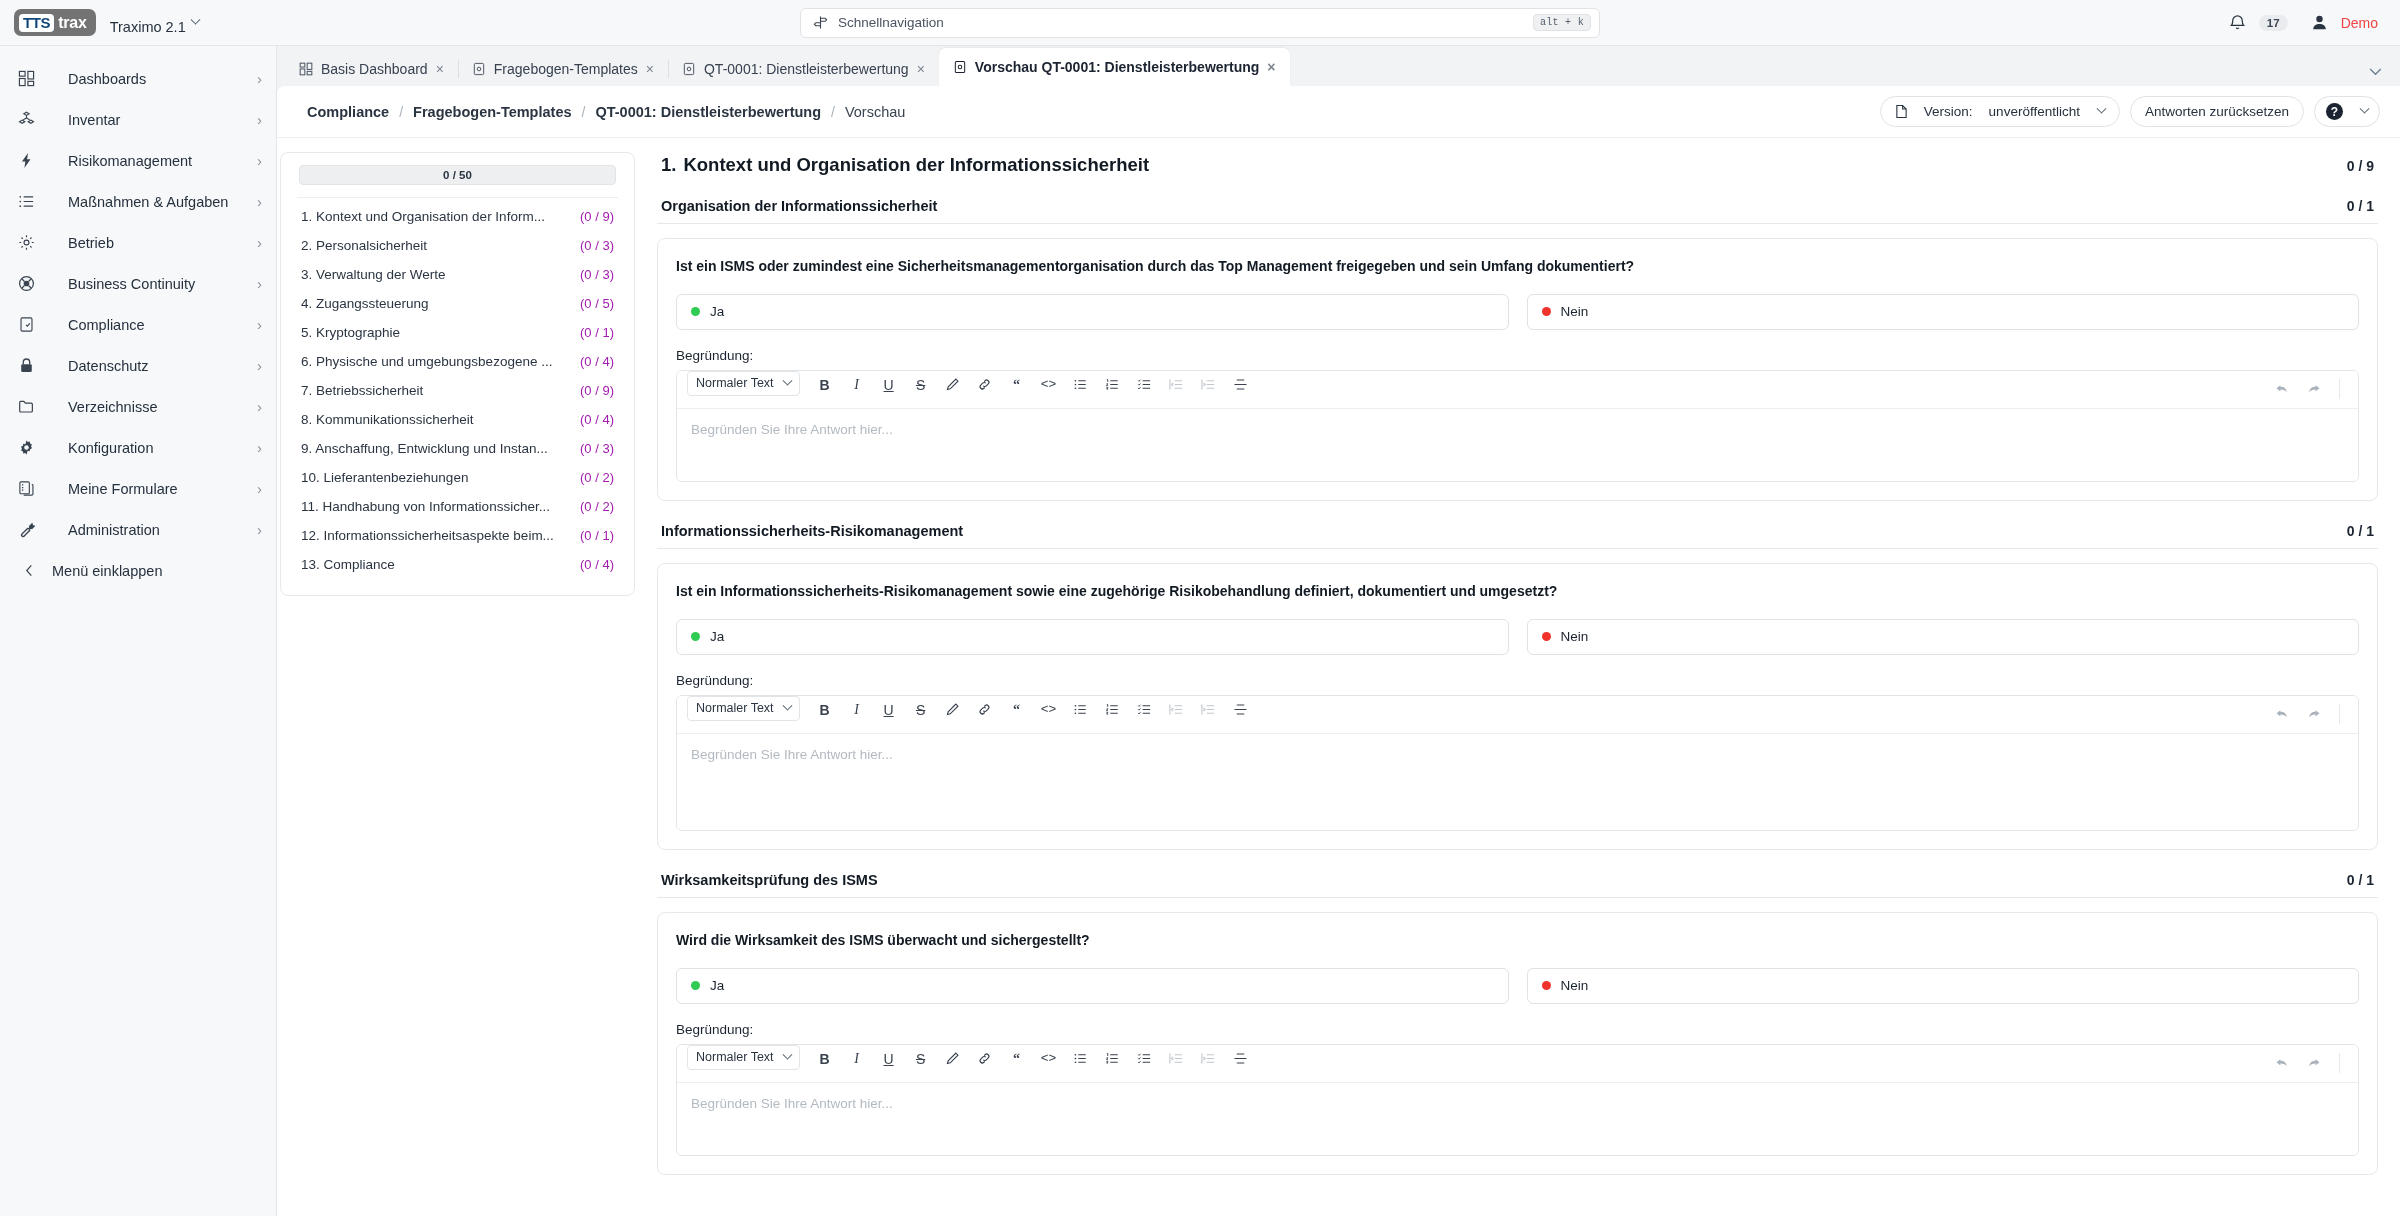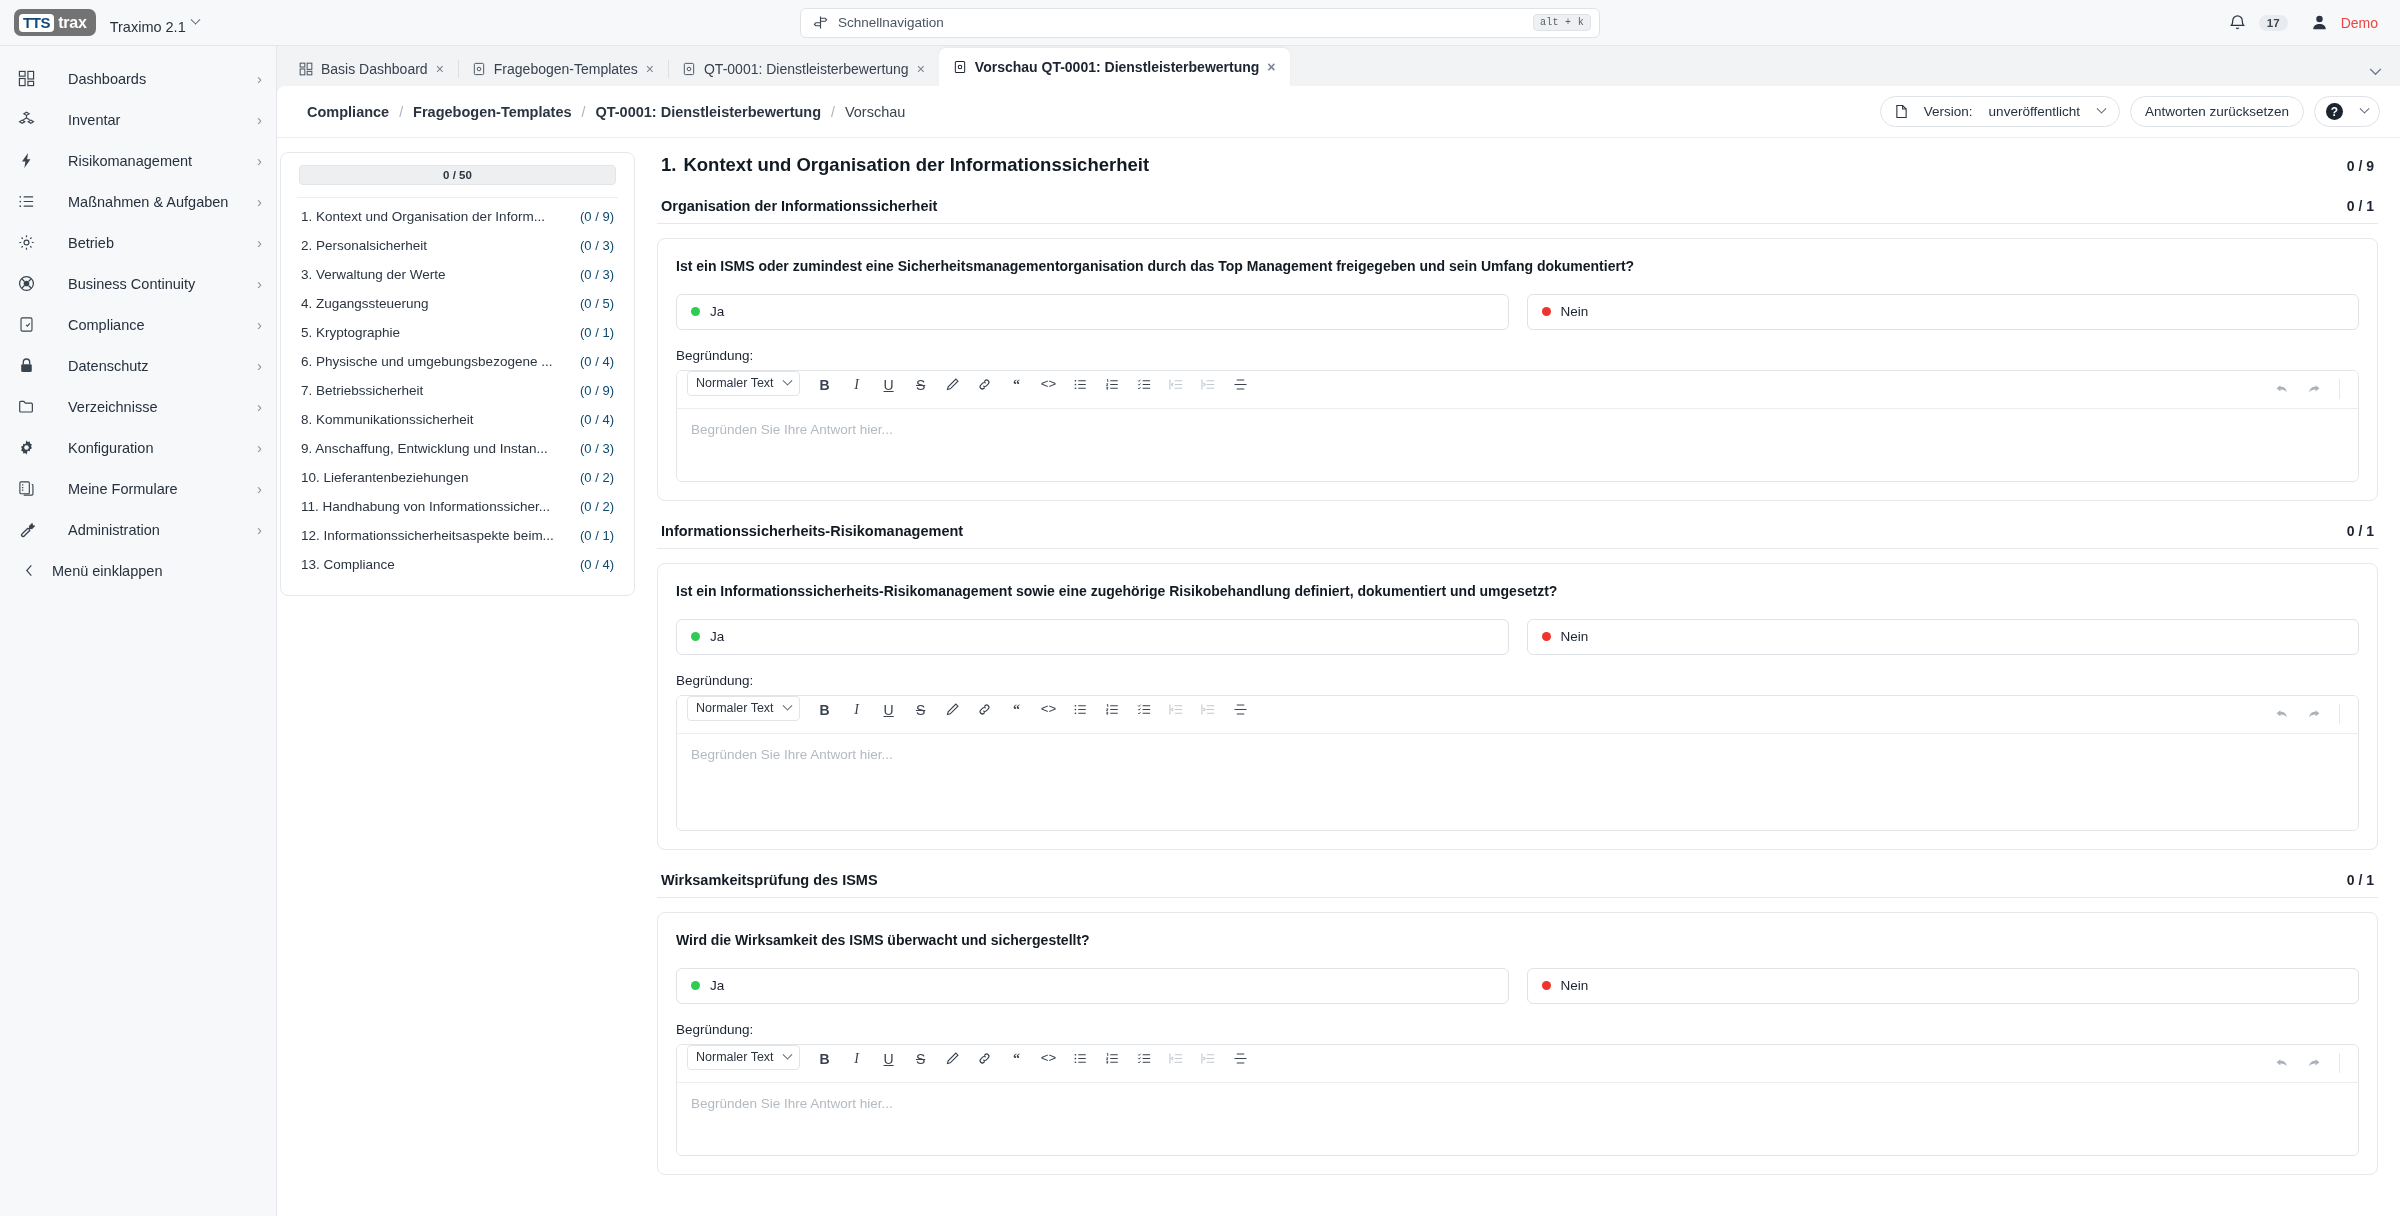--- a/index.html
+++ b/index.html
@@ -147,21 +147,21 @@
     font-size: 11.5px; font-weight: 700; color: #2b3542;
     margin: 2px 4px 0 4px;
   }
   .sec-divider { height:1px; background:#eceef0; margin: 12px 2px 4px 2px; }
   .sec-item {
     display: flex; align-items: center; gap: 8px;
     padding: 7px 6px; font-size: 13.5px; color: #2b3542; cursor: pointer;
     border-radius: 4px;
   }
   .sec-name { overflow: hidden; text-overflow: ellipsis; white-space: nowrap; }
-  .sec-count { margin-left: auto; color: #0c4a6e; font-size: 13px; white-space: nowrap; }
+  .sec-count { margin-left: auto; color: #a21caf; font-size: 13px; white-space: nowrap; }
 
   
   .qarea { flex: 1; min-width: 0; padding: 0 22px 0 22px; overflow: hidden; }
 
   .section-title-row {
     display: flex; align-items: baseline; padding: 2px 4px 0 4px;
   }
   .section-title { font-size: 18.5px; font-weight: 700; color: #121a24; }
   .section-title .num { margin-right: 7px; }
   .counter { margin-left: auto; font-size: 14px; font-weight: 700; color: #1b2430; }

